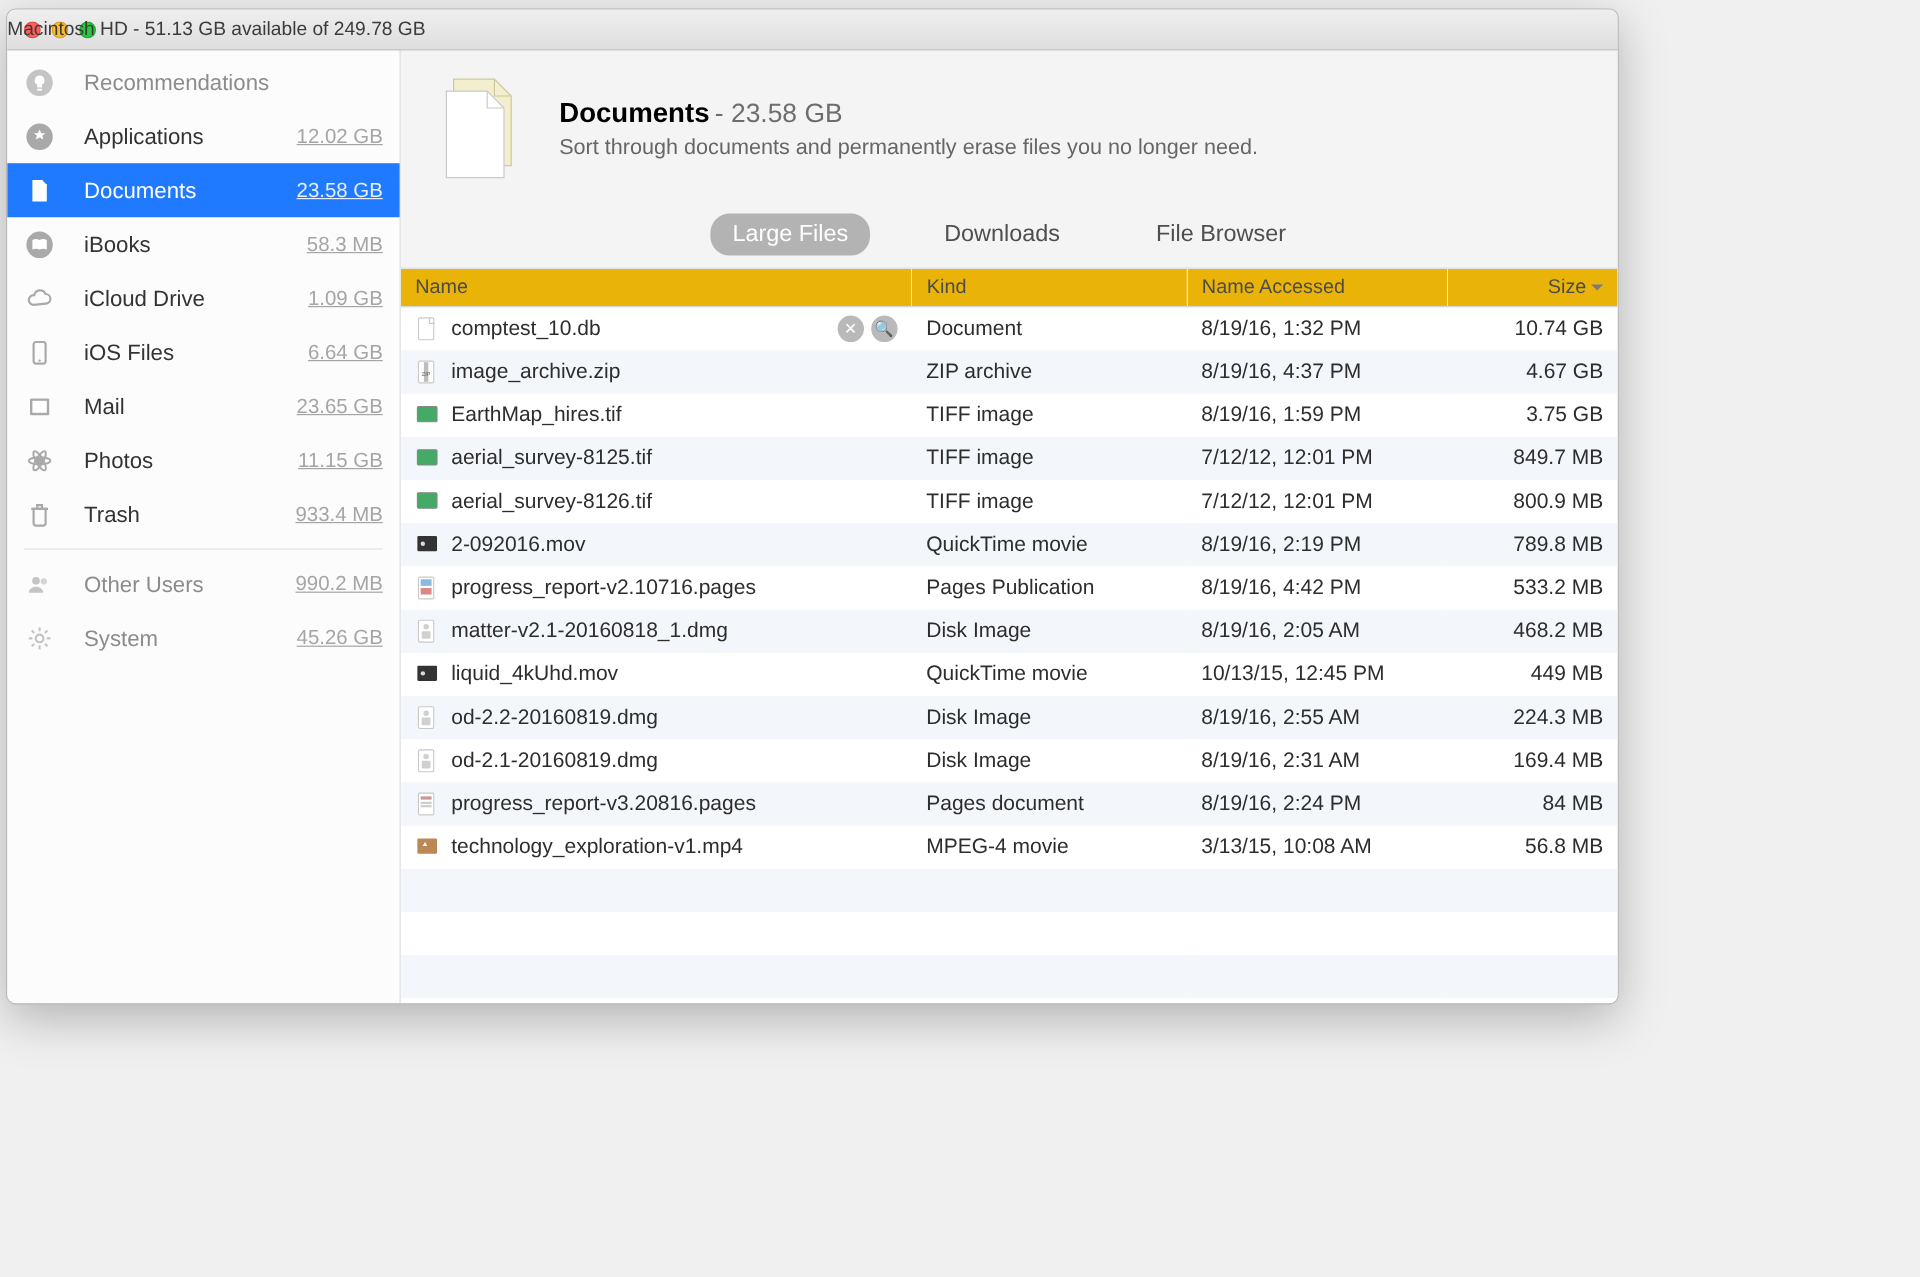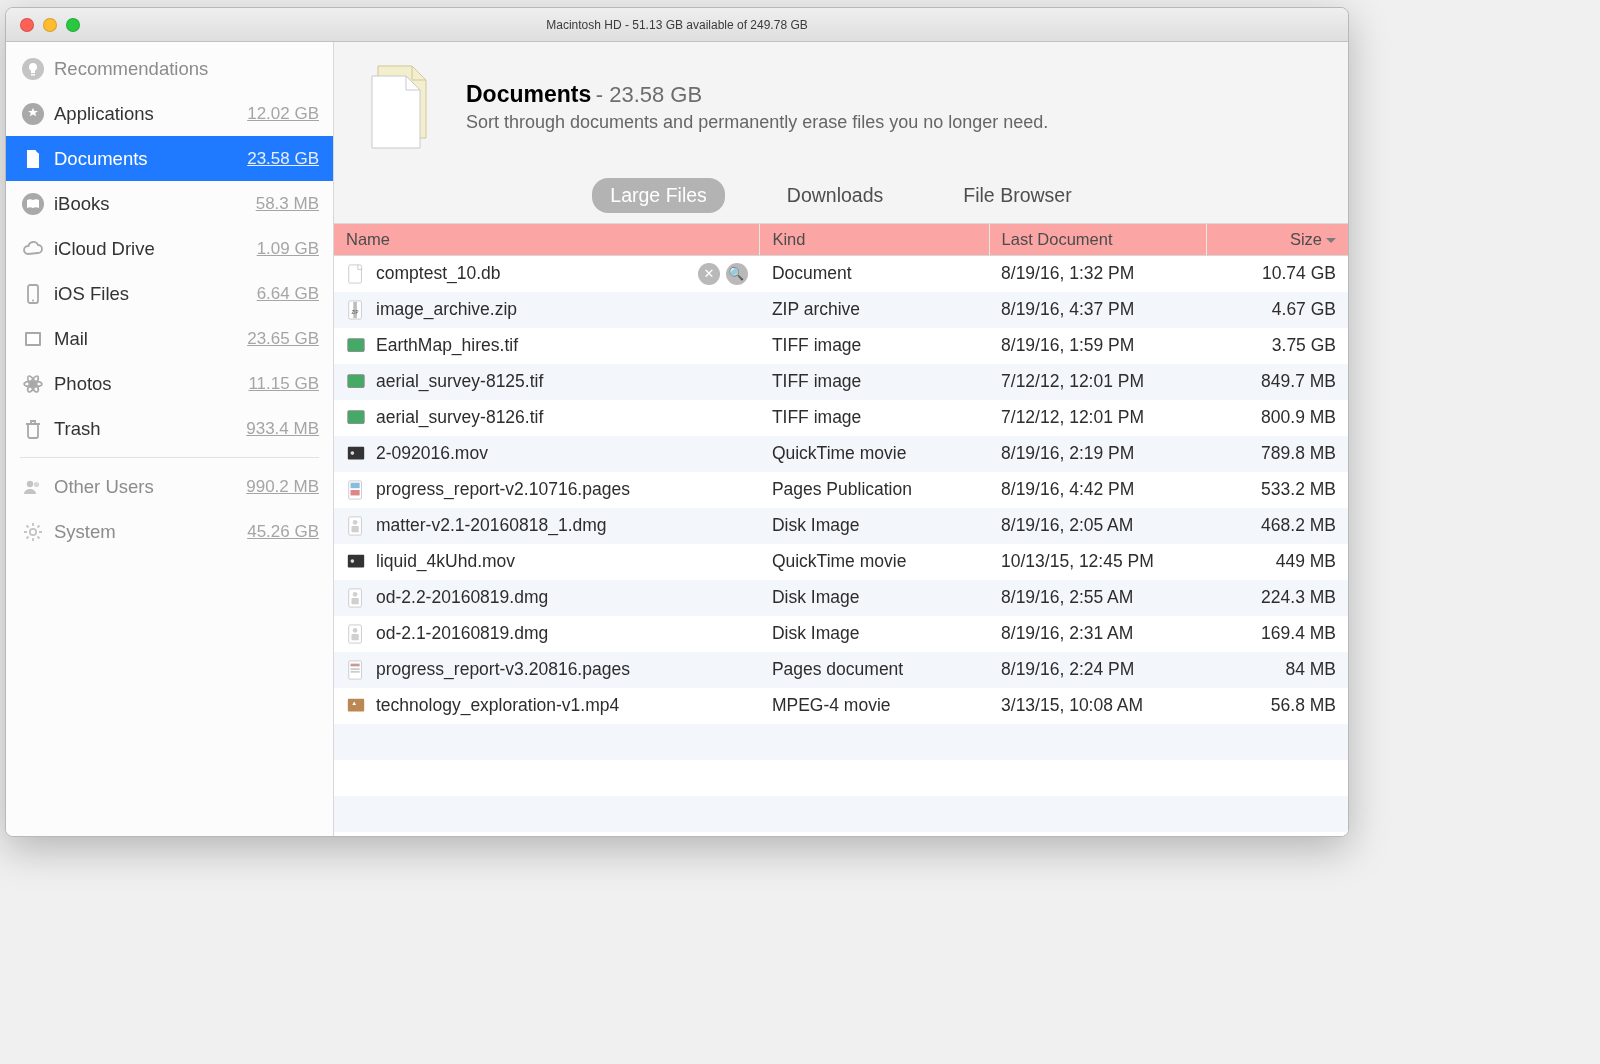--- a/index.html
+++ b/index.html
@@ -33,40 +33,40 @@
     position: relative;
   }
   .traffic-lights {
     display: flex;
     gap: 9px;
     padding-left: 14px;
   }
   .tl { width: 14px; height: 14px; border-radius: 50%; border: 0.5px solid rgba(0,0,0,.15);}
   .tl.red{background:#ff5f57;} .tl.yellow{background:#febc2e;} .tl.green{background:#28c840;}
   .title {
-    position:absolute; left:0; right:0; text-align:center;
-    font-size: 12px; color:#3b3b3b;
+    position:absolute; left:0; right:0; text-align:left;
+    font-size: 16px; color:#3b3b3b;
   }
   
   .body {
     flex:1; display:flex; min-height:0;
   }
   
   .sidebar {
     width: 328px;
     background:#fcfcfc;
     border-right:1px solid #d7d7d7;
     display:flex; flex-direction:column;
     padding-top:4px;
   }
   .sidebar-item {
     display:flex; align-items:center;
     height:45px;
     padding:0 14px 0 14px;
-    gap:8px;
+    gap:24px;
     color:#333;
     font-size:18.5px;
     cursor:default;
   }
   .sidebar-item .icon {
     width:26px; height:26px; display:flex; align-items:center; justify-content:center;
     color:#a9a9a9;
   }
   .sidebar-item.dim { color:#8c8c8c; }
   .sidebar-item.dim .icon{color:#c4c4c4;}
@@ -102,21 +102,21 @@
   }
   .tab {
     font-size:19.5px; color:#4e4e4e; padding:6px 18px; border-radius:16px;
   }
   .tab.active { background:#b3b3b3; color:#fff; }
   
   .table-wrap{ flex:1; overflow:auto; background:#fff;}
   table { width:100%; border-collapse:collapse; table-layout:fixed;}
   thead th {
     text-align:left; font-weight:400; font-size:16.5px; color:#4c4c4c;
-    padding:6px 12px; background:#fca5a5;
+    padding:6px 12px; background:#eab308;
     border-bottom:1px solid #d7d7d7;
     border-right:1px solid #e8e8e8;
     position:sticky; top:0;
   }
   thead th:last-child{ text-align:right; border-right:none;margin-top:29px;}
   tbody tr { height:36px; }
   tbody tr:nth-child(even){ background:#f3f6fb;}
   tbody td {
     font-size:17.5px; color:#2d2d2d; padding:0 12px;
     white-space:nowrap; overflow:hidden; text-overflow:ellipsis;
@@ -302,21 +302,21 @@
           <colgroup>
               <col class="c-name">
               <col class="c-kind">
               <col class="c-date">
               <col class="c-size">
             </colgroup>
           <thead>
             <tr>
               <th>Name</th>
               <th>Kind</th>
-              <th>Last Document</th>
+              <th>Name Accessed</th>
               <th><span>Size</span><span class="sort-caret"></span></th>
             </tr>
           </thead>
           <tbody id="tbody">
               <tr>
                 <td>
                   <div class="name-cell">
         <span class="file-ic"><svg viewBox="0 0 22 24" width="20" height="24">
                         <rect x="3" y="2" width="14" height="20" rx="1.5" fill="#fff" stroke="#c9c9c9"></rect>
                         <path d="M13 2v5h5" fill="none" stroke="#c9c9c9"></path>

